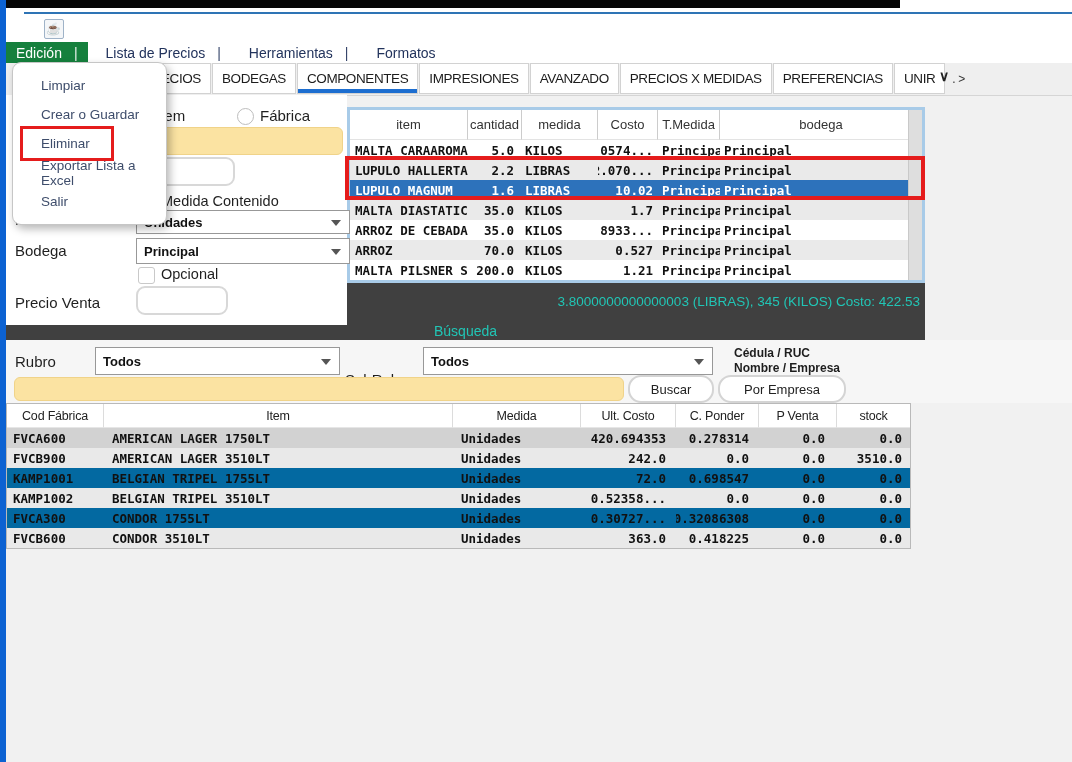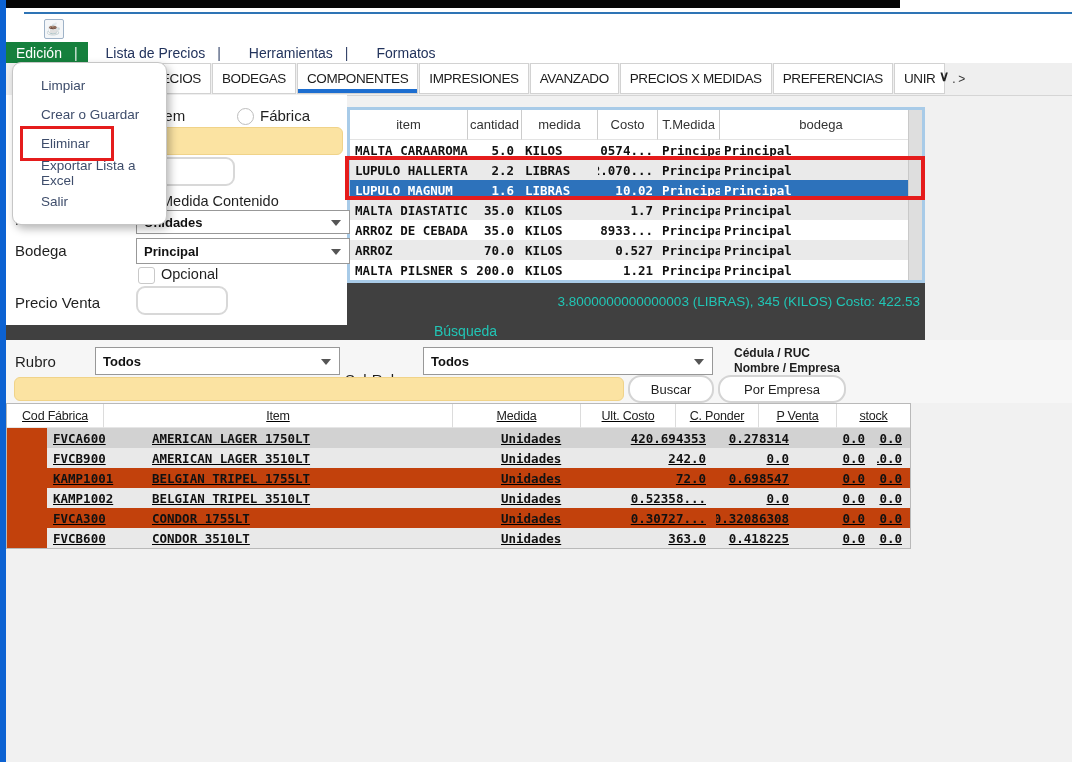--- a/index.html
+++ b/index.html
@@ -75,27 +75,27 @@
   .busqueda{position:absolute;left:0;right:0;bottom:1px;text-align:center;font-size:14px;color:#21c5b5;}
   
   .anno{position:absolute;border:4px solid #e51c1c;background:transparent;z-index:30;pointer-events:none;}
   .anno-row{left:345px;top:156px;width:572px;height:36px;}
   
   .search-sec{position:absolute;left:6px;top:340px;width:1066px;height:63px;background:#f6f6f6;z-index:6;}
   .buscar-btn,.empresa-btn{position:absolute;background:#fff;border:2px solid #d4d4d4;border-radius:13px;
     display:flex;align-items:center;justify-content:center;font-size:13px;color:#222;height:24px;}
   .cedula{position:absolute;left:728px;top:6px;font-size:12px;font-weight:bold;color:#1d1d1d;line-height:15px;}
   
-  .res-table{position:absolute;left:6px;top:403px;width:905px;background:#c2410c;
-    border:1px solid #b9b9b9;box-sizing:border-box;z-index:6;text-decoration:underline;}
+  .res-table{position:absolute;left:6px;top:403px;width:905px;background:#0369a1;
+    border:1px solid #b9b9b9;box-sizing:border-box;z-index:6;}
   .res-grid{display:grid;grid-template-columns:97px 349px 128px 95px 83px 78px 1fr;}
   .res-head .h{display:flex;align-items:center;justify-content:center;height:23px;font-size:12.5px;
     letter-spacing:-0.2px;color:#222;border-right:1px solid #dcdcdc;border-bottom:1px solid #e6e6e6;background:#fff;}
   .res-head .h:last-child{border-right:none;}
-  .rrow{height:20px;font-family:"DejaVu Sans Mono",monospace;font-size:12.5px;font-weight:bold;color:#111;margin-left:40px;}
+  .rrow{height:20px;font-family:"DejaVu Sans Mono",monospace;font-size:12.5px;font-weight:bold;color:#111;}
   .res-body > .rrow:nth-child(even){background:#e9e9e9;}
   .rrow.selected{background:#d2d2d2 !important;}
   .rrow span{display:flex;align-items:center;overflow:hidden;white-space:nowrap;}
   .r-cod{padding-left:6px;}
   .r-item{padding-left:8px;}
   .r-med{padding-left:8px;}
   .r-ult{justify-content:flex-end;padding-right:10px;}
   .r-pon{justify-content:flex-end;padding-right:10px;}
   .r-pv{justify-content:flex-end;padding-right:12px;}
   .r-stk{justify-content:flex-end;padding-right:8px;}

